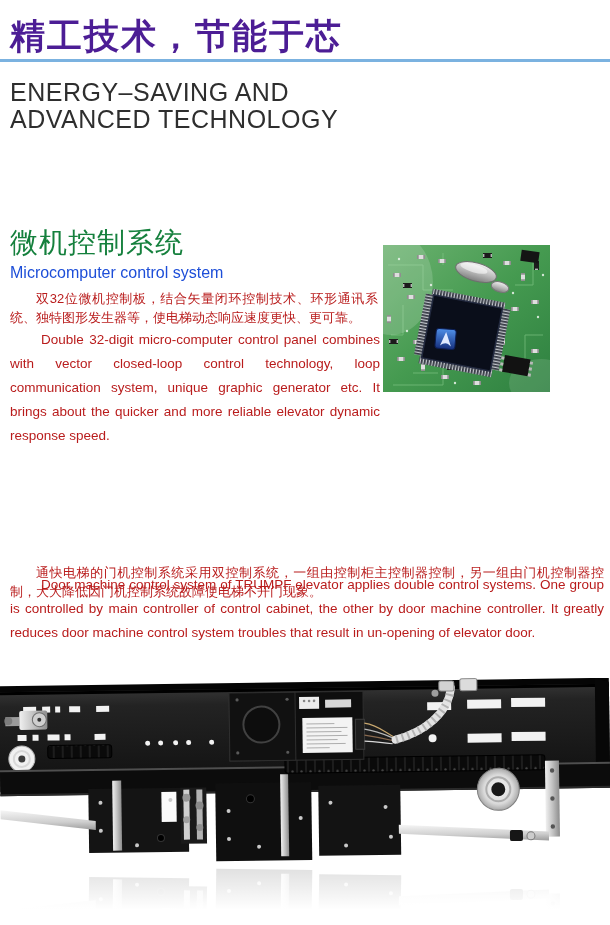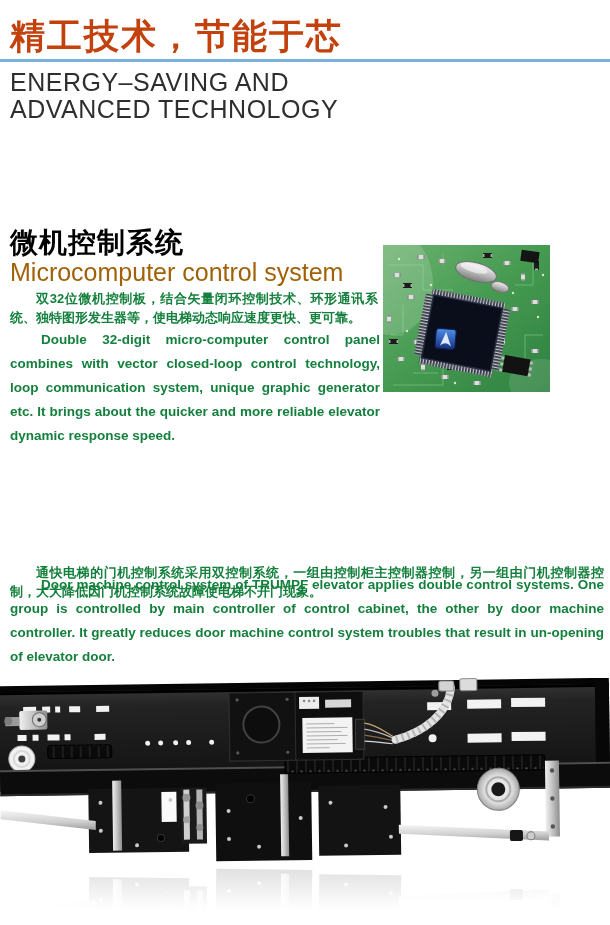--- a/index.html
+++ b/index.html
@@ -3,45 +3,44 @@
 <meta charset="utf-8">
 <style>
   html,body { margin:0; padding:0; background:#ffffff; }
   .page {
     position:relative; width:610px; height:925px; background:#ffffff;
     font-family:"Liberation Sans", sans-serif; overflow:hidden;
   }
   
   .title-cn {
     position:absolute; left:10px; top:16px;
-    font-size:35px; font-weight:bold; color:#c2410c; letter-spacing:2px;
+    font-size:35px; font-weight:bold; color:#4c1d95; letter-spacing:2px;
     line-height:40px; white-space:nowrap;
   }
   .rule {
     position:absolute; left:0; top:59px; width:610px; height:3px;
     background:#7bb2e0;
   }
   .title-en {
-    position:absolute; left:10px; top:69px;
+    position:absolute; left:10px; top:79px;
     font-size:25px; line-height:27px; color:#2e2e2e; white-space:pre-line;
     letter-spacing:0.5px;
   }
   
   .sec-title-cn {
-    position:absolute; left:10px; font-size:28px; font-weight:bold; color:#000000;
+    position:absolute; left:10px; font-size:28px; font-weight:normal; color:#15803d;
     line-height:32px; letter-spacing:1px; white-space:nowrap;
   }
   .sec-title-en {
-    position:absolute; left:10px; font-size:25px; color:#a16207; line-height:23px;
+    position:absolute; left:10px; font-size:16px; color:#1d4ed8; line-height:23px;
     white-space:nowrap;
   }
   .para {
-    position:absolute; left:10px; font-size:13px; line-height:19px; color:#15803d;
+    position:absolute; left:10px; font-size:13px; line-height:19px; color:#b91c1c;
     text-align:justify;
-    font-weight:bold;
   }
   .para-cn { text-indent:2em; }
   .para-en { text-indent:2.3em; font-size:13.5px; line-height:24px; }
   .s1-title { top:227px; }
   .s1-sub   { top:261px; }
   .s1-cn    { top:289px; width:368px; }
   .s1-en    { top:328px; width:370px; }
   .s2-title { top:482px; }
   .s2-sub   { top:516px; }
   .s2-cn    { top:563px; width:594px; }

